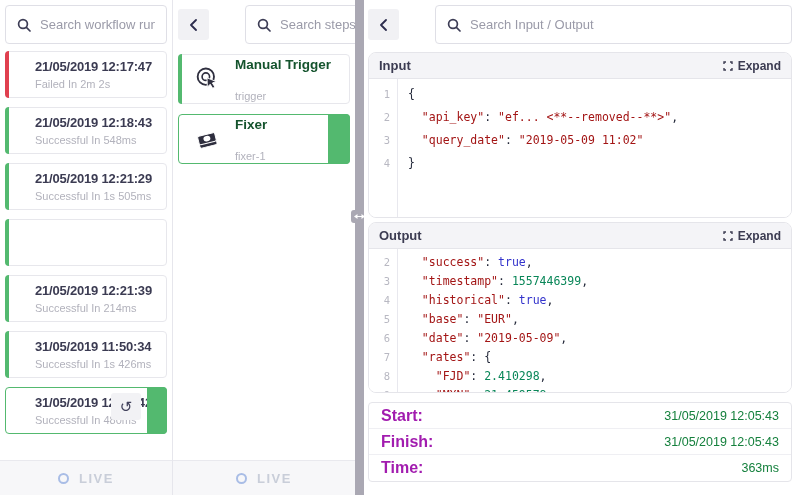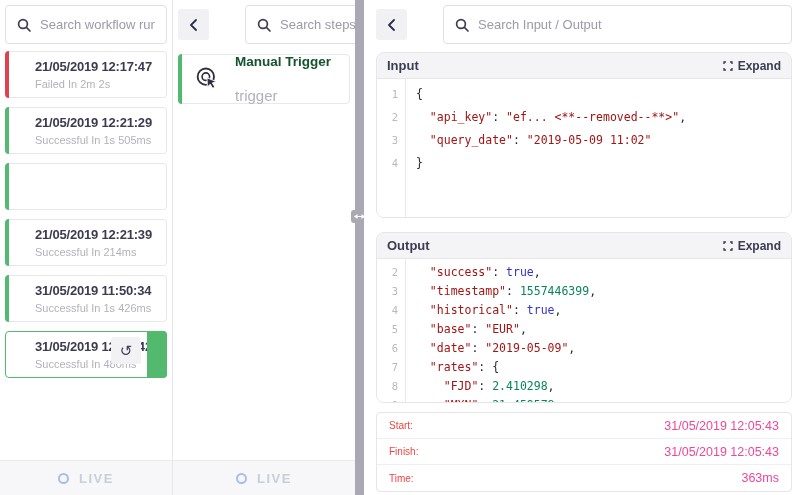--- a/index.html
+++ b/index.html
@@ -3,21 +3,21 @@
 <meta charset="utf-8">
 <style>
   * { margin:0; padding:0; box-sizing:border-box; }
   html,body { width:800px; height:495px; overflow:hidden; background:#fff;
               font-family:"Liberation Sans", sans-serif; }
   body { display:flex; }
 
   .col { position:relative; height:495px; background:#fff; }
   .col-left  { width:173px; border-right:1px solid #e6e6ec; flex:none; }
   .col-mid   { width:182px; flex:none; }
-  .col-right { flex:1; padding:5px 8px 0 12px; }
+  .col-right { flex:1; padding:5px 8px 0 4px; }
 
   
   .search-box { display:flex; align-items:center; gap:9px; height:39px;
                 border:1px solid #dfdfe6; border-radius:4px; background:#fff; padding:0 11px;margin-left:28px; }
   .search-box input { border:none; outline:none; flex:1; min-width:0; font-size:13px;
                       color:#3c3c52; font-family:"Liberation Sans",sans-serif; background:transparent; }
   .search-box input::placeholder { color:#9a9aa8; }
 
   .hdr-row { display:flex; align-items:center; gap:8px; margin:5px; }
   .col-right .hdr-row { margin:0 0 8px 0; }
@@ -50,21 +50,21 @@
           background:#fff; display:flex; align-items:center; gap:13px; padding-left:13px; }
   .step::before { content:""; position:absolute; left:-1px; top:-1px; bottom:-1px; width:4px;
                   border-radius:4px 0 0 4px; }
   .step.success::before { background:var(--success_green,#53b96f); }
   .step.selected { border-color:var(--success_green,#53b96f); }
   .step.selected::before { display:none; }
   .step.selected::after { content:""; position:absolute; right:-1px; top:-1px; bottom:-1px;
                           width:22px; background:var(--success_green,#53b96f); border-radius:0 4px 4px 0; }
   .step-icon { width:30px; height:30px; flex:none; display:flex; align-items:center; justify-content:center; }
   .step-title { font-size:13.5px; font-weight:700; color:#14532d; }
-  .step-sub   { font-size:15px; color:#b2b2bc; margin-top:18px; }
+  .step-sub   { font-size:11px; color:#b2b2bc; margin-top:18px; }
 
   
   .footer { position:absolute; left:0; right:0; bottom:0; height:35px; background:#f7f7f9;
             border-top:1px solid #e9e9ee; display:flex; align-items:center; justify-content:center;
             gap:10px; cursor:pointer; }
   .live-ring { width:11px; height:11px; border:2px solid var(--live_blue,#a9bde6); border-radius:50%; }
   .live-label { font-size:13px; font-weight:700; letter-spacing:1.5px; color:#c9ced9; }
 
   
   .divider { width:9px; flex:none; background:#aaa8b3; position:relative; cursor:col-resize; }
@@ -90,47 +90,52 @@
   .code-line { display:flex; }
   .code-input  .code-line { line-height:23px; }
   .code-output .code-line { line-height:19px; }
   .ln { width:28px; padding-right:7px; text-align:right; color:#b8b8c2; font-size:10.5px; flex:none; }
   .lt { padding-left:11px; white-space:pre; }
   .tok-p { color:#24293a; }
   .tok-s { color:var(--code_string,#a31515); }
   .tok-n { color:var(--code_number,#098658); }
   .tok-b { color:var(--code_boolean,#3333cc); }
 
-  .panel.out { margin-top:14px; }
+  .panel.out { margin-top:4px; }
   .summary { border:1px solid #e5e5ea; border-radius:4px; margin-top:9px; background:#fff; }
   .sum-row { display:flex; justify-content:space-between; align-items:center; height:26px;
              padding:0 12px; border-bottom:1px solid #efeff3; }
   .sum-row:last-child { border-bottom:none; }
-  .sum-label { font-weight:400; font-size:10px; color:#ef4444; }
-  .sum-value { font-size:12.5px; color:#ec4899; }
+  .sum-label { font-weight:700; font-size:16px; color:#a21caf; }
+  .sum-value { font-size:12.5px; color:#15803d; }
 </style>
 </head>
 <body>
 
 <div class="col col-left">
   <div class="search-box left-search">
     <svg width="14" height="14" viewBox="0 0 14 14">
       <circle cx="6" cy="6" r="4.4" fill="none" stroke="#3d3d55" stroke-width="1.7"></circle>
       <line x1="9.4" y1="9.4" x2="13" y2="13" stroke="#3d3d55" stroke-width="1.7" stroke-linecap="round"></line>
     </svg>
     <input type="text" placeholder="Search workflow runs" style="">
   </div>
   <div class="run-list">
 
       <div class="run failed">
         <div class="run-title">21/05/2019 12:17:47</div>
         <div class="run-sub">Failed In 2m 2s</div>
 
       </div>
 
+      <div class="run success">
+        <div class="run-title">21/05/2019 12:18:43</div>
+        <div class="run-sub">Successful In 548ms</div>
+
+      </div>
 
       <div class="run success">
         <div class="run-title">21/05/2019 12:21:29</div>
         <div class="run-sub">Successful In 1s 505ms</div>
 
       </div>
 
       <div class="run success">
 
       </div>
@@ -185,20 +190,36 @@
             <path d="M12 11 L20 14.2 L16.6 15.4 L18.8 18.9 L16.9 20 L14.7 16.5 L12.3 19 Z" fill="#2f2f3f" stroke="#fff" stroke-width="0.8"></path>
           </svg>
         </span>
 
         <span>
           <div class="step-title">Manual Trigger</div>
           <div class="step-sub">trigger</div>
         </span>
       </div>
 
+      <div class="step success selected">
+
+        <span class="step-icon">
+          <svg width="28" height="28" viewBox="0 0 24 24">
+            <g transform="rotate(-14 12 12)">
+              <rect x="4.5" y="11" width="15" height="7.5" rx="1.2" fill="#2e2e3e" stroke="#fff" stroke-width="0.8"></rect>
+              <rect x="4.5" y="8" width="15" height="7.5" rx="1.2" fill="#2e2e3e" stroke="#fff" stroke-width="0.8"></rect>
+              <ellipse cx="12" cy="11.7" rx="3" ry="2.3" fill="#fff"></ellipse>
+            </g>
+          </svg>
+        </span>
+        <span>
+          <div class="step-title">Fixer</div>
+          <div class="step-sub">fixer-1</div>
+        </span>
+      </div>
 
   </div>
   <div class="footer">
     <span class="live-ring"></span>
     <span class="live-label">LIVE</span>
   </div>
 </div>
 
 <div class="divider">
   <div class="divider-handle">

